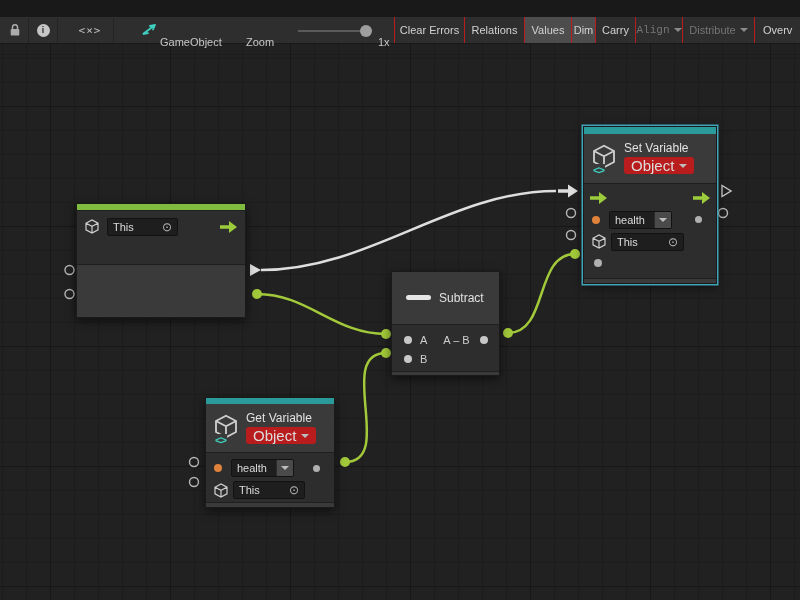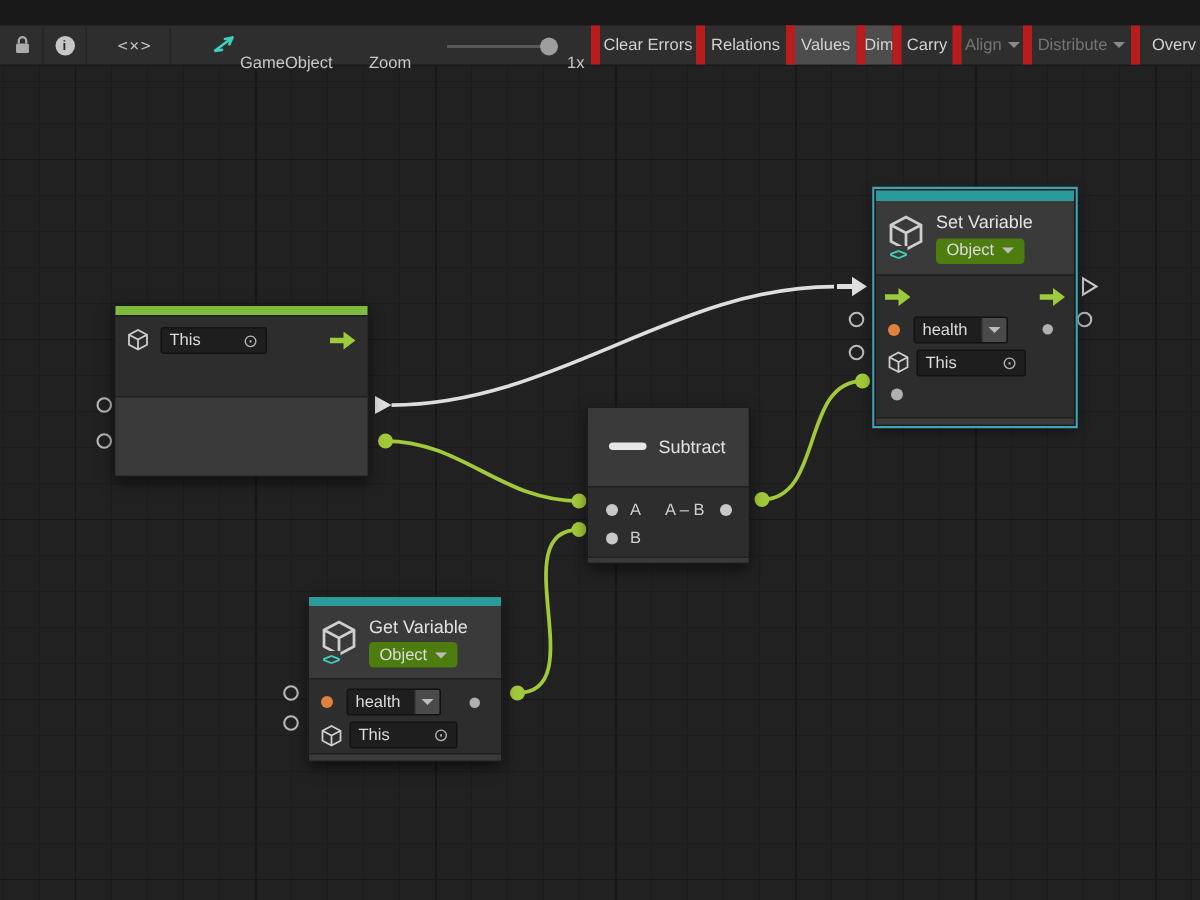--- a/index.html
+++ b/index.html
@@ -21,21 +21,21 @@
   .tsep { position:absolute; top:1px; width:1px; height:25px; background:#242424; }
   .ticon { position:absolute; top:0; height:26px; display:flex; align-items:center; justify-content:center; }
   .infocircle { width:13px; height:13px; border-radius:50%; background:#c6c6c6; color:#2b2b2b;
                 font-size:9px; font-weight:bold; text-align:center; line-height:13px; }
   .codeglyph { font-family:"DejaVu Sans Mono", monospace; font-size:11px; color:#c2c2c2; letter-spacing:1px; }
   .tlabel { position:absolute; top:12px; height:26px; display:flex; align-items:center; }
   .slider-track { position:absolute; top:13px; left:298px; width:74px; height:2px; background:#5a5a5a; }
   .slider-handle { position:absolute; top:8px; left:360px; width:12px; height:12px; border-radius:50%; background:#9e9e9e; }
   .btnrow { position:absolute; top:0; left:394px; height:26px; display:flex; }
   .tbtn { height:26px; display:flex; align-items:center; justify-content:center; gap:4px;
-          border-left:6px solid #b91c1c; color:#d2d2d2; white-space:nowrap; overflow:hidden; }
+          border-left:1px solid #b91c1c; color:#d2d2d2; white-space:nowrap; overflow:hidden; }
   .tbtn.active { background:#4d4d4d; }
   .tbtn.disabled { color:#757575; }
   .caret { width:0; height:0; border-left:4px solid transparent; border-right:4px solid transparent; border-top:4px solid #8a8a8a; }
 
   
   .graph { position:absolute; top:44px; left:0; width:800px; height:556px; z-index:1;
     background-color:#212121;
     background-image:
       repeating-linear-gradient(to right, #171717 0px, #171717 1px, transparent 1px, transparent 120px),
       repeating-linear-gradient(to bottom, #171717 0px, #171717 1px, transparent 1px, transparent 120px),
@@ -54,22 +54,22 @@
   .nbody { background:#2d2d2d; border-top:1px solid #1f1f1f; flex:0 0 auto; }
   .nfoot { background:#3a3a3a; border-top:1px solid #1f1f1f; flex:0 0 auto; }
   .ntitle { color:#e2e2e2; font-size:12px; }
   .nrow { display:flex; align-items:center; }
   .dot { border-radius:50%; flex:0 0 auto; }
   .field { background:#1e1e1e; border:1px solid #121212; border-radius:2px; color:#dcdcdc;
            font-size:11px; height:18px; display:flex; align-items:center; padding:0 5px; }
   .dd { display:flex; height:18px; border:1px solid #121212; border-radius:2px; overflow:hidden; }
   .dd-text { background:#1e1e1e; color:#dcdcdc; font-size:11px; display:flex; align-items:center; padding:0 5px; }
   .dd-btn { background:#4a4a4a; width:17px; display:flex; align-items:center; justify-content:center; border-left:1px solid #2a2a2a; }
-  .pill { background:#4d7c0f; border-radius:3px; height:17px; display:inline-flex; align-items:center;
-          gap:5px; padding:0 7px; color:#dcdcdc; font-size:11px; }
+  .pill { background:#b91c1c; border-radius:3px; height:17px; display:inline-flex; align-items:center;
+          gap:5px; padding:0 7px; color:#dcdcdc; font-size:15px; }
   .glabel { color:#bdbdbd; font-size:11px; }
   .argbox { width:18px; height:16px; background:#1b1b1b; border:1px solid #0e0e0e; border-radius:2px;
             color:#e2e2e2; font-size:11px; display:flex; align-items:center; justify-content:center; }
   .vicon { position:relative; flex:0 0 auto; }
   .vicon .brackets { position:absolute; left:0px; bottom:-3px; color:#3fd2c2; font-size:11px; font-weight:bold;
                      background:#3a3a3a; padding:0 1px; letter-spacing:-1px; }
   .target { margin-left:auto; display:flex; }
   .minusbar { width:25px; height:5px; background:#e6e6e6; border-radius:2.5px; }
 </style>
 </head>
@@ -104,21 +104,21 @@
     <div class="slider-track"></div>
     <div class="slider-handle"></div>
     <div class="tlabel" style="left:378px;">1x</div>
 
     <div class="btnrow">
       <div class="tbtn" style="width:70px;">Clear Errors</div>
       <div class="tbtn" style="width:60px;">Relations</div>
       <div class="tbtn active" style="width:47px;">Values</div>
       <div class="tbtn active" style="width:24px;">Dim</div>
       <div class="tbtn" style="width:40px;">Carry</div>
-      <div class="tbtn disabled" style="width:47px;">
+      <div class="tbtn disabled" style="width:47px;font-family:Liberation Mono, monospace;">
         <span>Align</span>
         <span class="caret"></span>
       </div>
       <div class="tbtn disabled" style="width:72px;">
         <span>Distribute</span>
         <span class="caret"></span>
       </div>
       <div class="tbtn" style="width:56px; justify-content:flex-start; padding-left:8px;">Overv</div>
     </div>
   </div>

